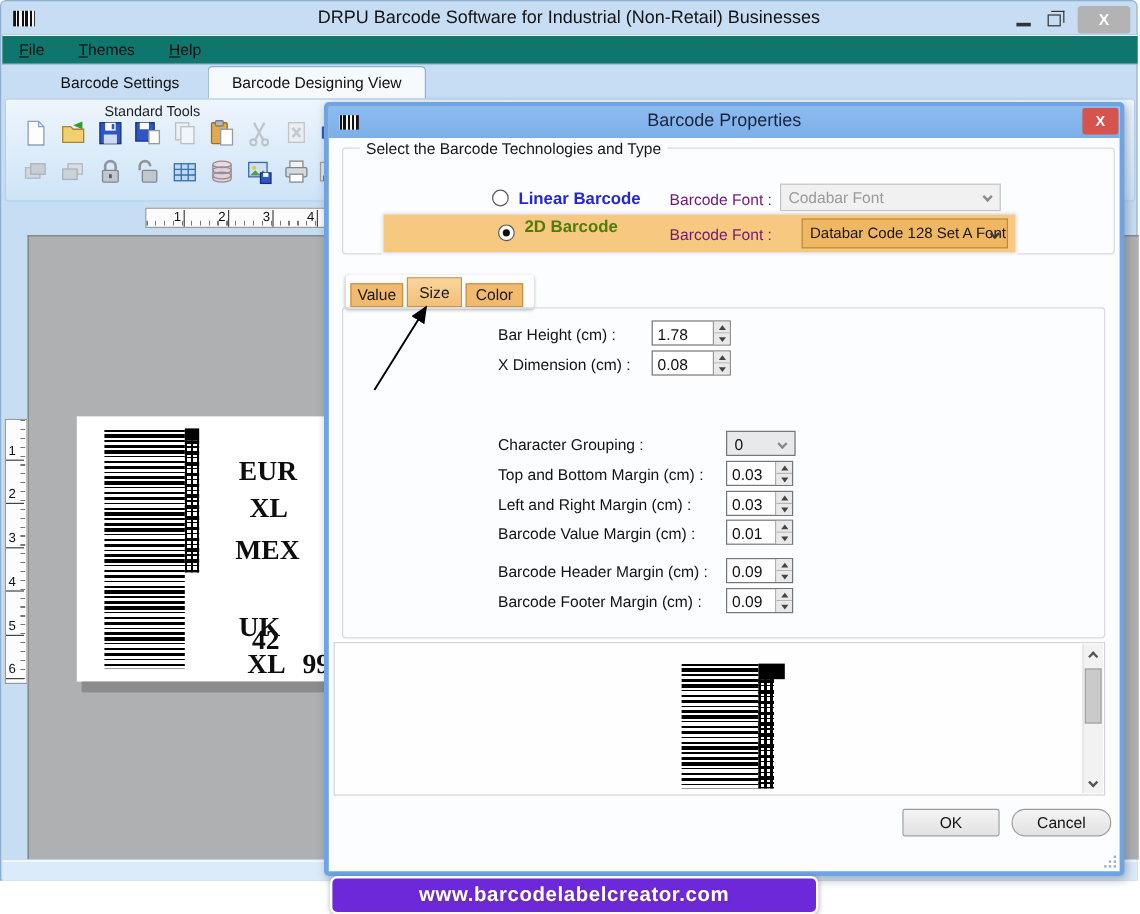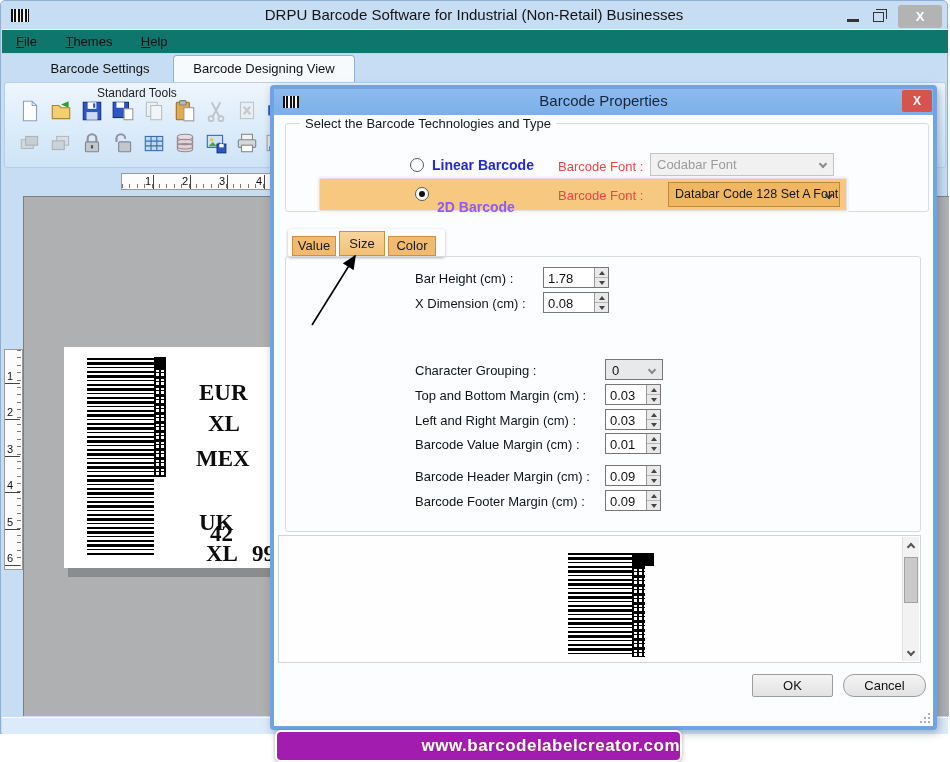--- a/index.html
+++ b/index.html
@@ -24,21 +24,21 @@
   .menu-item:first-child { margin-left:14px; }
   .menu-item::first-letter { text-decoration:underline; }
 
   #tabstrip { position:absolute; left:0; top:53px; width:100%; height:28px; }
   .main-tab { position:absolute; font-size:13px; text-align:center; }
   #tab-settings { left:28px; top:2px; width:142px; line-height:25px; }
   #tab-designing { left:172px; top:1px; width:182px; line-height:25px; background:#f7fafd; border:1px solid #8fb0d2; border-bottom:none; border-radius:4px 4px 0 0; height:27px; }
 
   #toolbar { position:absolute; left:3px; top:81px; width:942px; height:86px;
              background:linear-gradient(#eef5fd,#cde4f7); border:1px solid #b4d0ec; border-radius:3px; }
-  #toolbar-title { position:absolute; left:92px; top:3px; font-size:12px; color:#222; }
+  #toolbar-title { position:absolute; left:82px; top:3px; font-size:12px; color:#222; }
   .tico { position:absolute; width:24px; height:24px; }
   .tico svg { width:100%; height:100%; }
   .tico.dis { opacity:.6; filter:grayscale(35%); }
 
   
   #hruler { position:absolute; left:120px; top:172px; width:688px; height:17px; background:#fcfcfc; border:1px solid #9a9a9a; }
   #hruler .ticks { position:absolute; left:0; right:0; bottom:1px; height:4px;
                    background:repeating-linear-gradient(90deg,#777 0 1px,transparent 1px 7.4px); }
   .hnum { position:absolute; top:1px; width:22px; height:14px; font-size:11px; text-align:right; padding-right:2px; border-right:1px solid #444; }
   #vruler { position:absolute; left:3px; top:348px; width:19px; height:221px; background:#fcfcfc; border:1px solid #9a9a9a; }
@@ -66,21 +66,21 @@
   #dlg-close { position:absolute; right:1px; top:1px; width:30px; height:22px; background:#d6544d; border-radius:2px;
                color:#fff; font-size:12px; font-weight:bold; text-align:center; line-height:22px; }
   #dlg-body { position:relative; height:611px; }
 
   .groupbox { position:absolute; border:1px solid #d7dbdf; border-radius:3px; }
   .legend { position:absolute; top:-8px; left:14px; background:#fbfdff; padding:0 5px; font-size:13px; color:#15181c; }
 
   .radio { position:absolute; width:14px; height:14px; border:1px solid #5a5a5a; border-radius:50%; background:#fff; }
   .radio.checked:before { content:""; position:absolute; left:3px; top:3px; width:6px; height:6px; border-radius:50%; background:#111; }
   .opt-label { position:absolute; font-size:14px; font-weight:bold; white-space:nowrap; }
-  .plain-label { position:absolute; font-size:13px; color:#ef4444; white-space:nowrap; }
+  .plain-label { position:absolute; font-size:13px; color:#701a75; white-space:nowrap; }
 
   .combo { position:absolute; border:1px solid #c4c4c4; background:#f1f1f1; font-size:13px; }
   .combo .cv { display:block; padding:3px 18px 0 6px; white-space:nowrap; overflow:hidden; }
   .chev { position:absolute; right:7px; top:7px; width:6px; height:6px; border-right:2px solid #8a8a8a; border-bottom:2px solid #8a8a8a; transform:rotate(45deg); }
   .chev.dark { border-color:#3a3a3a; }
 
   #orange-row { position:absolute; left:45px; top:63px; width:528px; height:33px; background:#f7c87f; border:1px solid #e0e0e0; border-radius:2px; box-shadow:0 0 0 2px #f4f4f4; }
 
   #dlg-tabsbox { position:absolute; left:14px; top:114px; width:157px; height:28px; background:#fdfdfd; border-radius:3px; box-shadow:0 1px 3px rgba(0,0,0,.3); }
   .dlg-tab { position:absolute; font-size:13px; text-align:center; background:#f1ba6e; border:1px solid #c79148; color:#1a1a1a; }
@@ -103,23 +103,23 @@
   #pv-scrollbar { position:absolute; right:1px; top:1px; width:17px; height:124px; background:#f2f2f2; border-left:1px solid #e0e0e0; }
   .sb-arrow { position:absolute; left:0; width:16px; height:16px; display:flex; align-items:center; justify-content:center; }
   .sb-chev { width:6px; height:6px; border-right:2px solid #555; border-bottom:2px solid #555; }
   #pv-thumb { position:absolute; left:1px; top:20px; width:14px; height:46px; background:#cacaca; border:1px solid #a2a2a2; }
 
   .dlg-btn { position:absolute; top:559px; height:23px; background:linear-gradient(#f4f4f4,#e2e2e2); border:1px solid #9d9d9d; border-radius:2px; font-size:13px; text-align:center; line-height:21px; color:#111; }
   #grip { position:absolute; right:3px; bottom:3px; width:10px; height:10px; }
   #grip i { position:absolute; width:2px; height:2px; background:#9fb0c2; }
 
   
-  #banner { position:absolute; left:275px; top:730px; width:407px; height:32px; background:#a21caf;
+  #banner { position:absolute; left:275px; top:730px; width:407px; height:32px; background:#6d28d9;
             border:2px solid #fdfdfd; border-radius:6px; box-shadow:0 1px 4px rgba(0,0,0,.3); z-index:20;
-            text-align:right; line-height:27px; font-size:17px; font-weight:bold; color:#fff; letter-spacing:.5px;
+            text-align:center; line-height:27px; font-size:17px; font-weight:bold; color:#fff; letter-spacing:.5px;
             text-shadow:0 1px 1px rgba(120,70,0,.5); }
 </style>
 </head>
 <body>
 
 <div id="window">
 
   <div id="titlebar">
     <div class="abs bars-icon" style="left:10px;top:8px;width:18px;height:13px;"></div>
     <div id="title-text">DRPU Barcode Software for Industrial (Non-Retail) Businesses</div>
@@ -281,21 +281,21 @@
     <div class="radio" style="left:136px;top:43px;"></div>
     <span class="opt-label" style="left:158px;top:42px;color:#2328d4;">Linear Barcode</span>
     <span class="plain-label" style="left:284px;top:44px;">Barcode Font :</span>
     <div class="combo" style="left:376px;top:38px;width:184px;height:23px;color:#9b9b9b;">
       <span class="cv">Codabar Font</span>
       <i class="chev"></i>
     </div>
 
     <div id="orange-row"></div>
     <div class="radio checked" style="left:141px;top:72px;"></div>
-    <span class="opt-label" style="left:163px;top:84px;color:#8b5cf6;">2D Barcode</span>
+    <span class="opt-label" style="left:163px;top:65px;color:#4d7c0f;">2D Barcode</span>
     <span class="plain-label" style="left:284px;top:73px;">Barcode Font :</span>
     <div class="combo" style="left:394px;top:67px;width:172px;height:25px;background:#f0b763;border-color:#bb8a3f;color:#161616;font-size:12.5px;">
       <span class="cv" style="padding-top:4px;">Databar Code 128 Set A Font</span>
       <i class="chev dark" style="top:9px;"></i>
     </div>
 
     <div id="dlg-tabsbox">
       <div class="dlg-tab" id="dtab-value">Value</div>
       <div class="dlg-tab" id="dtab-size">Size</div>
       <div class="dlg-tab" id="dtab-color">Color</div>

